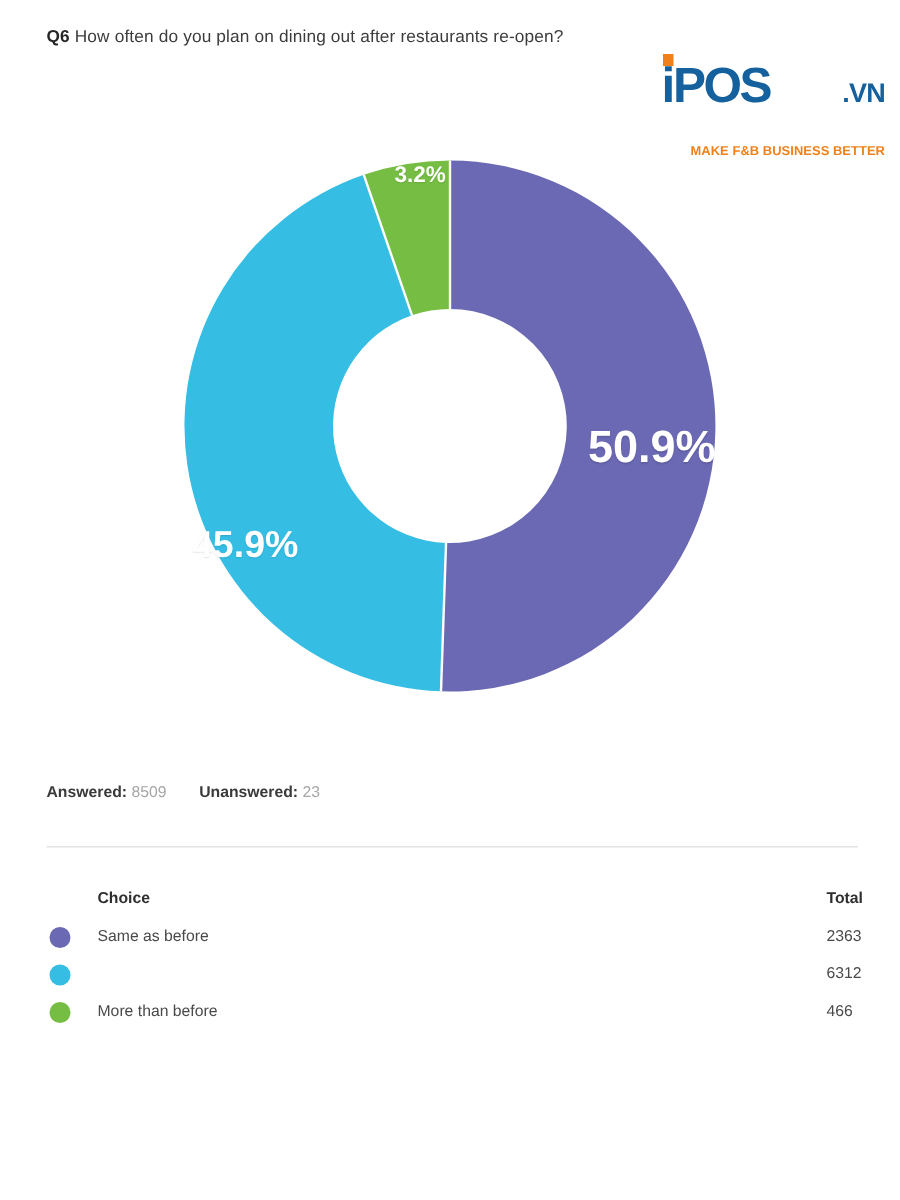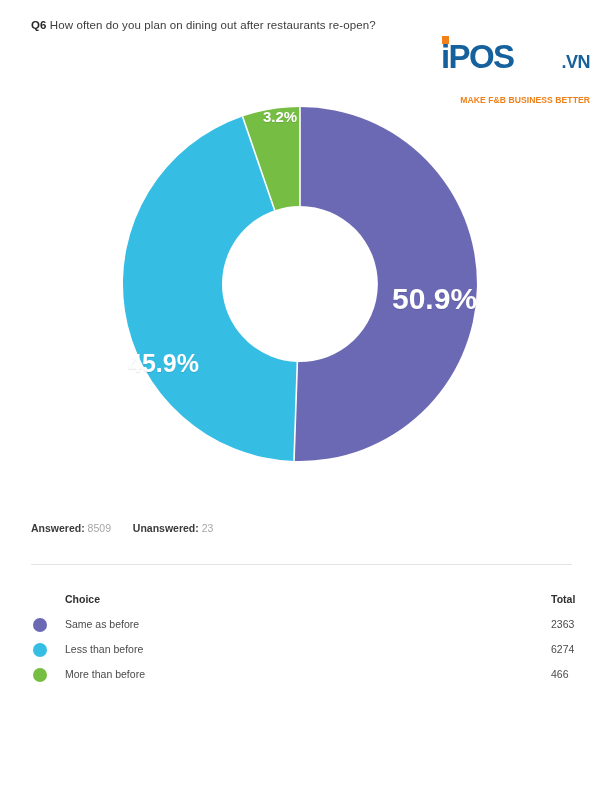--- a/index.html
+++ b/index.html
@@ -275,22 +275,21 @@
   </div>
 
   <div class="t-row">
     <span class="dot" style="background: rgb(107, 105, 180);"></span>
     <span class="c-choice">Same as before</span>
     <span class="c-total">2363</span>
   </div>
 
   <div class="t-row">
     <span class="dot" style="background: rgb(53, 189, 228);"></span>
-    <span class="c-choice">Less than before</span>
-    <span class="c-total">6274</span>
+    <span class="c-total">6312</span>
   </div>
 
   <div class="t-row">
     <span class="dot" style="background: rgb(118, 189, 67);"></span>
     <span class="c-choice">More than before</span>
     <span class="c-total">466</span>
   </div>
 
 </div>
 

